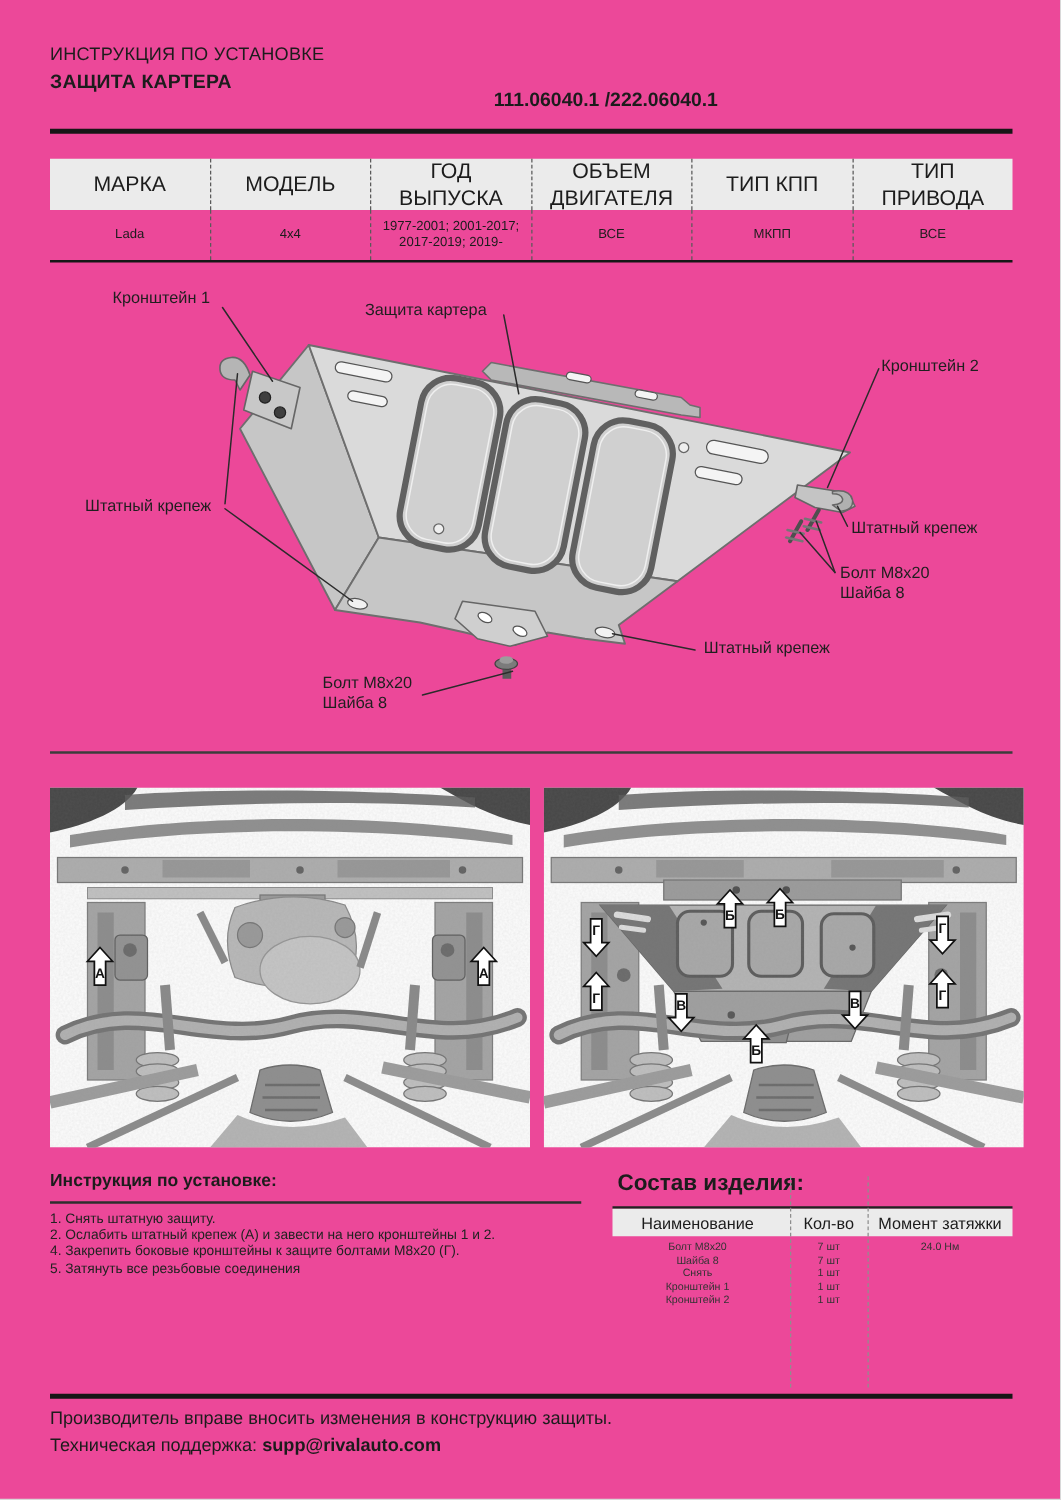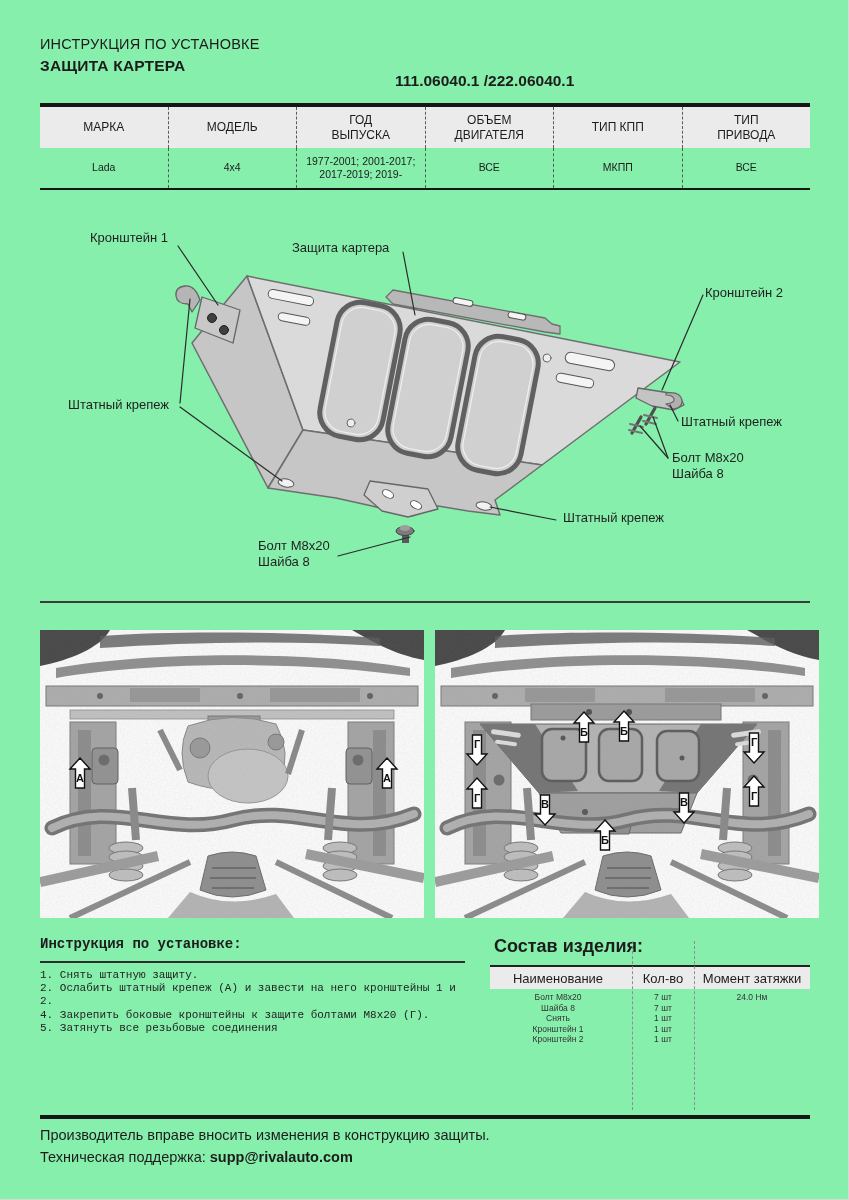--- a/index.html
+++ b/index.html
@@ -1,29 +1,29 @@
 <!DOCTYPE html>
 <html><head>
 <meta charset="utf-8">
 <style>
   html,body{margin:0;padding:0;background:#ffffff;}
-  .page{position:relative;width:849px;height:1200px;background:#86efac;overflow:hidden;
+  .page{position:relative;width:849px;height:1200px;background:#ec4899;overflow:hidden;
         font-family:"Liberation Sans","DejaVu Sans",sans-serif;color:#1c1c1c;
         box-shadow:inset -1px -1px 0 #d8d8d8;}
   .abs{position:absolute;}
 
   
   .doc-type{left:40px;top:36px;font-size:14.5px;letter-spacing:.2px;}
   .product{left:40px;top:57px;font-size:15.5px;font-weight:bold;letter-spacing:.2px;}
   .part-numbers{left:395px;top:72px;font-size:15.5px;font-weight:bold;}
 
   
   .spec{left:40px;top:103px;width:770px;border-top:4px solid #161616;border-bottom:2px solid #161616;}
   .spec-row{display:flex;}
-  .spec-row.head{background:#ebebeb;height:41px;font-size:12px;}
+  .spec-row.head{background:#ebebeb;height:41px;font-size:17px;margin-top:20px;}
   .spec-row.vals{height:40px;font-size:10.5px;}
   .spec-cell{flex:1;display:flex;align-items:center;justify-content:center;text-align:center;
              white-space:pre-line;border-left:1px dashed #5a5a5a;line-height:1.25;}
   .spec-cell:first-child{border-left:none;}
 
   
   .figure{left:40px;top:225px;width:770px;height:377px;}
   .drawing{position:absolute;left:0;top:0;}
   .callout{position:absolute;font-size:13px;line-height:16px;white-space:pre-line;color:#1f1f1f;}
 
@@ -32,21 +32,21 @@
   
   .photo{position:absolute;top:630px;width:384px;height:288px;}
   .photo-left{left:40px;}
   .photo-right{left:435px;}
   .photo svg.scene{position:absolute;left:0;top:0;}
   .marker{position:absolute;overflow:visible;}
   .marker polygon{fill:#ffffff;stroke:#111;stroke-width:1.4;stroke-linejoin:miter;}
   .marker text{font-family:"Liberation Sans",sans-serif;font-size:11px;font-weight:bold;fill:#111;text-anchor:middle;}
 
   
-  .instructions{left:40px;top:936px;width:432px;font-family:Liberation Mono, monospace;}
+  .instructions{left:40px;top:936px;width:432px;}
   .inst-title{font-size:14px;font-weight:bold;}
   .inst-rule{margin-top:9px;height:2px;background:#2e2e2e;width:425px;}
   .inst-steps{margin-top:6px;}
   .step{font-size:11px;line-height:13.2px;color:#222;}
 
   
   .parts{left:490px;top:936px;width:320px;}
   .parts-title{font-size:18px;font-weight:bold;padding-left:4px;}
   .parts-rule{margin-top:8px;height:2px;background:#222;}
   .parts-head{display:flex;background:#ebebeb;height:22px;align-items:center;font-size:13px;}

